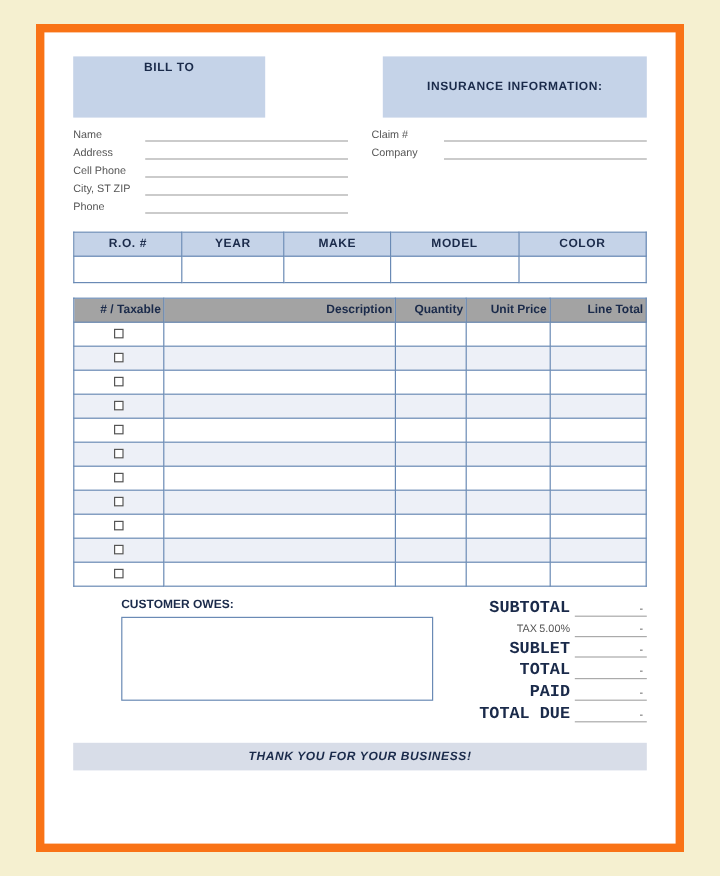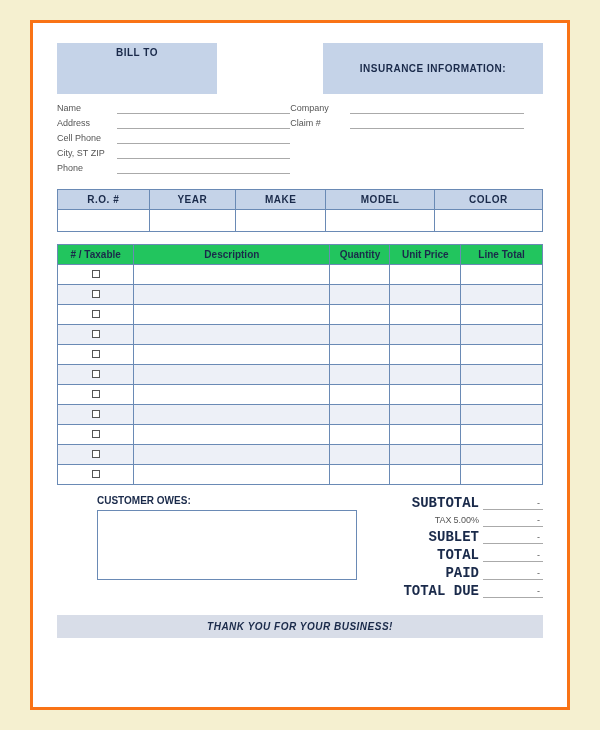--- a/index.html
+++ b/index.html
@@ -11,21 +11,21 @@
       min-height: 730px;
       font-family: Arial, sans-serif;
       font-size: 10px;
       padding: 20px;
     }
     .page {
       background: #fff;
       width: 540px;
       min-height: 690px;
       padding: 20px 24px 16px 24px;
-      border: 3px solid #f97316;
+      border: 7px solid #f97316;
       position: relative;
     }
 
     
     .header-row {
       display: flex;
       justify-content: space-between;
       margin-bottom: 8px;
     }
     .bill-to-box {
@@ -44,20 +44,21 @@
       text-align: center;
       padding: 20px 8px;
       font-weight: bold;
       font-size: 10px;
       color: #1a2a4a;
       letter-spacing: 0.5px;
     }
 
     .info-section {
       display: flex;
+      justify-content: space-between;
       margin-bottom: 12px;
     }
     .bill-info, .insurance-info {
       width: 48%;
     }
     .info-row {
       display: flex;
       align-items: center;
       margin-bottom: 3px;
       font-size: 9px;
@@ -97,23 +98,23 @@
       padding: 2px 4px;
     }
 
     
     .items-table {
       width: 100%;
       border-collapse: collapse;
       margin-bottom: 10px;
     }
     .items-table th {
-      background: #22c55e;
+      background: #a3a3a3;
       border: 1px solid #6a8ab5;
-      text-align: center;
+      text-align: right;
       padding: 4px 2px;
       font-size: 10px;
       font-weight: bold;
       color: #1a2a4a;
     }
     .items-table td {
       border: 1px solid #6a8ab5;
       height: 20px;
       padding: 1px 3px;
     }
@@ -244,25 +245,25 @@
         <span class="info-label">City, ST ZIP</span>
         <div class="info-value"></div>
       </div>
       <div class="info-row">
         <span class="info-label">Phone</span>
         <div class="info-value"></div>
       </div>
     </div>
     <div class="insurance-info">
       <div class="info-row">
+        <span class="info-label">Claim #</span>
+        <div class="info-value"></div>
+      </div>
+      <div class="info-row">
         <span class="info-label">Company</span>
-        <div class="info-value"></div>
-      </div>
-      <div class="info-row">
-        <span class="info-label">Claim #</span>
         <div class="info-value"></div>
       </div>
     </div>
   </div>
 
   <table class="vehicle-table">
     <thead>
       <tr>
         <th>R.O. #</th>
         <th>YEAR</th>

